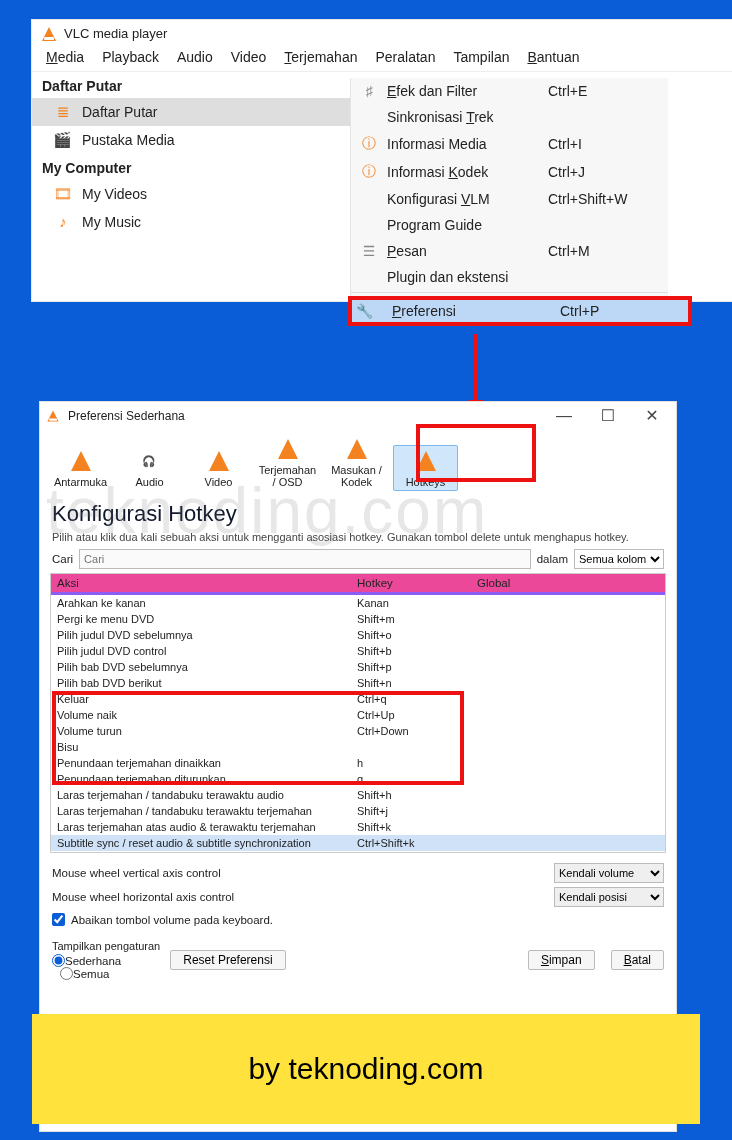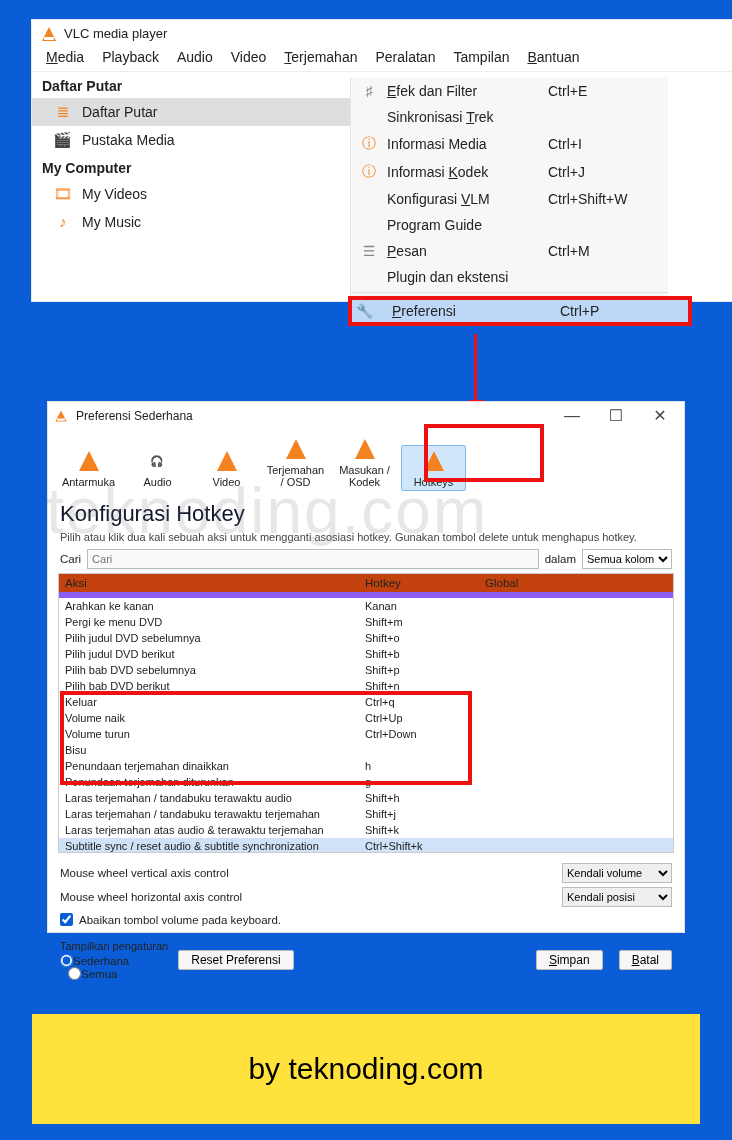--- a/index.html
+++ b/index.html
@@ -73,40 +73,40 @@
 
   
   .arrow {
     position:absolute; width:3px; height:76px;
     background:#e11; left:442px; top:314px;
   }
   .arrow::after{content:"";position:absolute;bottom:-2px;left:-6px;border-left:8px solid transparent;border-right:8px solid transparent;border-top:12px solid #e11;}
 
   
   .win2 {
-    position:absolute; left:16px; top:382px;
-    width:636px; height:530px; background:#fff;
+    position:absolute; left:8px; top:382px;
+    width:636px; height:729px; background:#fff;
     box-shadow:0 0 0 1px #e0e0e0;
     font-size:12px;
   }
   .w2title{display:flex;align-items:center;gap:8px;padding:4px 6px;font-size:12px;}
   .w2title .spacer{flex:1;}
   .w2title .wc{width:36px;text-align:center;font-size:16px;color:#444;}
   .cats{display:flex;gap:4px;padding:4px 8px 2px;align-items:flex-end;}
   .cat{width:65px;text-align:center;padding:2px 0 2px;font-size:11px;border:1px solid transparent;border-radius:2px;}
   .cat .ci{height:26px;display:flex;align-items:center;justify-content:center;margin-bottom:2px;}
   .cat.selected{background:#cfe6fb;border-color:#7fb8ec;}
   .hotbox{position:absolute;left:376px;top:22px;width:120px;height:58px;border:4px solid #e11;}
   .bigtitle{font-size:22px;padding:8px 12px 2px;color:#0f172a;}
   .tip{font-size:11px;color:#444;padding:2px 12px 6px;}
   .searchrow{display:flex;align-items:center;gap:6px;padding:0 12px 4px;font-size:11.5px;}
   .searchrow input{flex:1;height:20px;border:1px solid #bbb;padding:0 4px;font-size:11px;color:#888;background:#fafafa;}
   .searchrow select{font-size:11px;height:20px;border:1px solid #bbb;background:#fff;}
   .tablewrap{border:1px solid #ccc;margin:0 10px;height:280px;overflow:hidden;}
-  .thead{display:grid;grid-template-columns:300px 120px 1fr;background:#c2410c;font-size:11.5px;padding:3px 6px;border-bottom:6px solid #8b5cf6;}
+  .thead{display:grid;grid-template-columns:300px 120px 1fr;background:#ec4899;font-size:11.5px;padding:3px 6px;border-bottom:3px solid #8b5cf6;}
   .tbody{font-size:11px;}
   .trow{display:grid;grid-template-columns:300px 120px 1fr;padding:1px 6px;line-height:14px;}
   .trow.selrow{background:#cfe2f8;}
   .redbox2{position:absolute;left:12px;top:289px;width:412px;height:94px;border:4px solid #e11;pointer-events:none;}
   .opts{padding:8px 12px 4px;font-size:11.5px;}
   .optrow{display:flex;align-items:center;justify-content:space-between;padding:2px 0;}
   .optrow select{font-size:11px;height:20px;border:1px solid #bbb;width:110px;}
   .chk{display:flex;align-items:center;gap:6px;padding:4px 0;}
   .chk input{accent-color:#0b5dd7;}
   .bottomrow{display:flex;align-items:center;gap:10px;padding:6px 12px 8px;font-size:11.5px;}
@@ -291,21 +291,21 @@
             <span>Pergi ke menu DVD</span>
             <span>Shift+m</span>
             <span></span>
           </div>
           <div class="trow">
             <span>Pilih judul DVD sebelumnya</span>
             <span>Shift+o</span>
             <span></span>
           </div>
           <div class="trow">
-            <span>Pilih judul DVD berikut</span>
+            <span>Pilih judul DVD control</span>
             <span>Shift+b</span>
             <span></span>
           </div>
           <div class="trow">
             <span>Pilih bab DVD sebelumnya</span>
             <span>Shift+p</span>
             <span></span>
           </div>
           <div class="trow">
             <span>Pilih bab DVD berikut</span>

